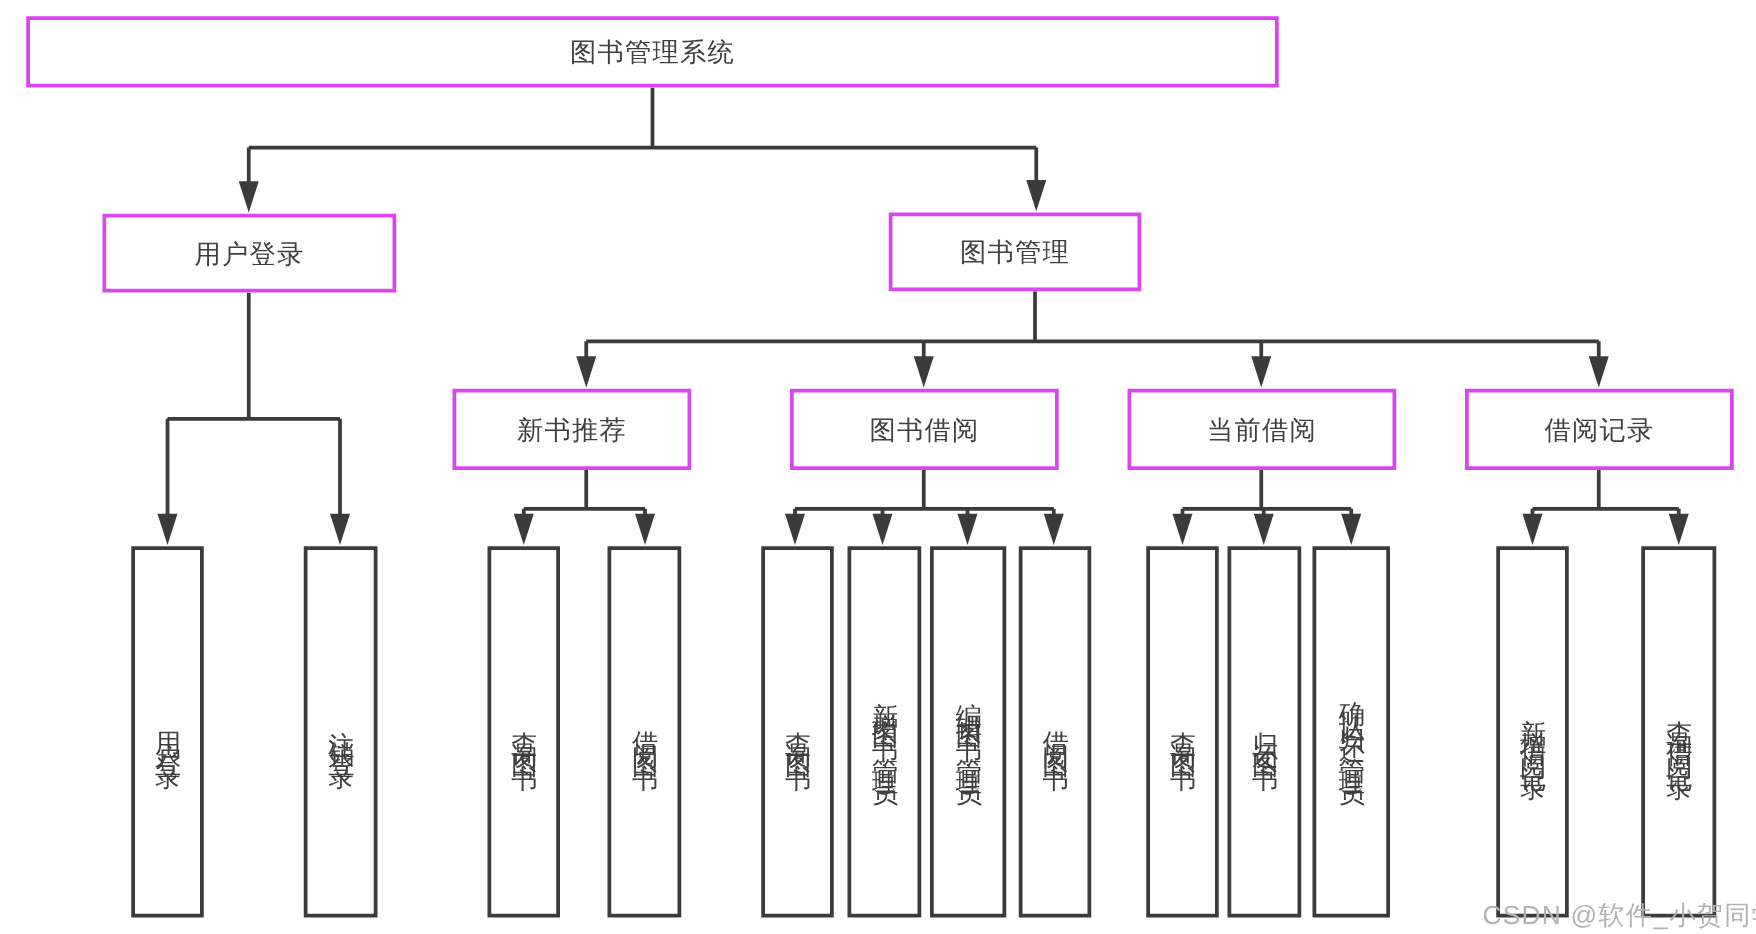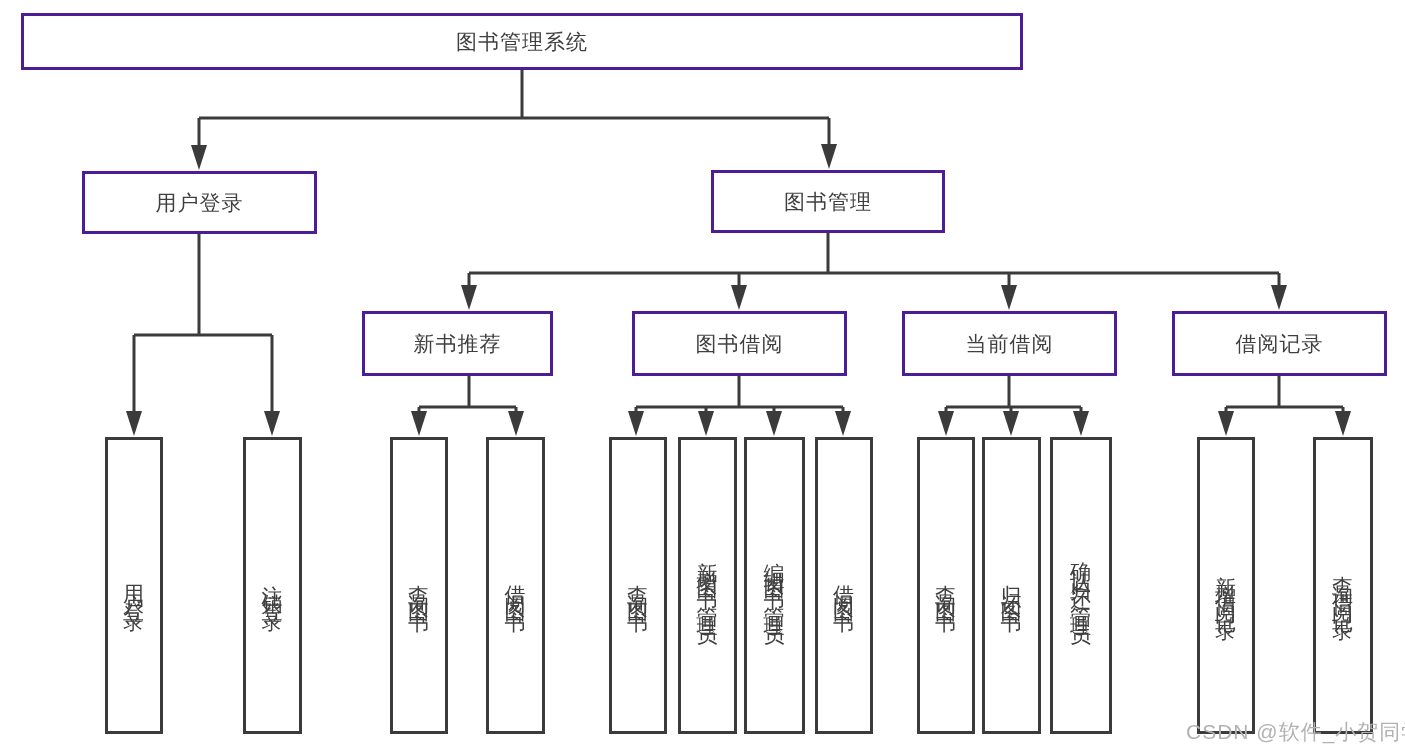--- a/index.html
+++ b/index.html
@@ -13,21 +13,21 @@
   }
   #connectors {
     position: absolute;
     left: 0; top: 0;
     width: 1405px; height: 747px;
     pointer-events: none;
   }
   .hbox {
     position: absolute;
     box-sizing: border-box;
-    border: 3px solid #4c1d95;
+    border: 3px solid #d946ef;
     background: #ffffff;
     display: flex;
     align-items: center;
     justify-content: center;
     font-size: 21px;
     color: #3f3f3f;
     letter-spacing: 1px;
     white-space: nowrap;
   }
   .vbox {
@@ -100,21 +100,21 @@
       <polygon points="1003,411 1019,411 1011,436"></polygon>
       <polygon points="1073,411 1089,411 1081,436"></polygon>
       <polygon points="1218,411 1234,411 1226,436"></polygon>
       <polygon points="1335,411 1351,411 1343,436"></polygon>
     </g>
   </svg>
 
   <div class="hbox" style="left:21px; top:13px; width:1002px; height:57px">图书管理系统</div>
 
   <div class="hbox" style="left:82px; top:171px; width:235px; height:63px">用户登录</div>
-  <div class="hbox" style="left:711px; top:170px; width:234px; height:63px">图书管理</div>
+  <div class="hbox" style="left:711px; top:170px; width:202px; height:63px">图书管理</div>
 
   <div class="hbox" style="left:362px; top:311px; width:191px; height:65px">新书推荐</div>
   <div class="hbox" style="left:902px; top:311px; width:215px; height:65px">当前借阅</div>
   <div class="hbox" style="left:632px; top:311px; width:215px; height:65px">图书借阅</div>
   <div class="hbox" style="left:1172px; top:311px; width:215px; height:65px">借阅记录</div>
 
   <div class="vbox" style="left:105px; top:437px; width:58px; height:297px">用户登录</div>
   <div class="vbox" style="left:243px; top:437px; width:59px; height:297px">注销登录</div>
 
   <div class="vbox" style="left:390px; top:437px; width:58px; height:297px">查询图书</div>

